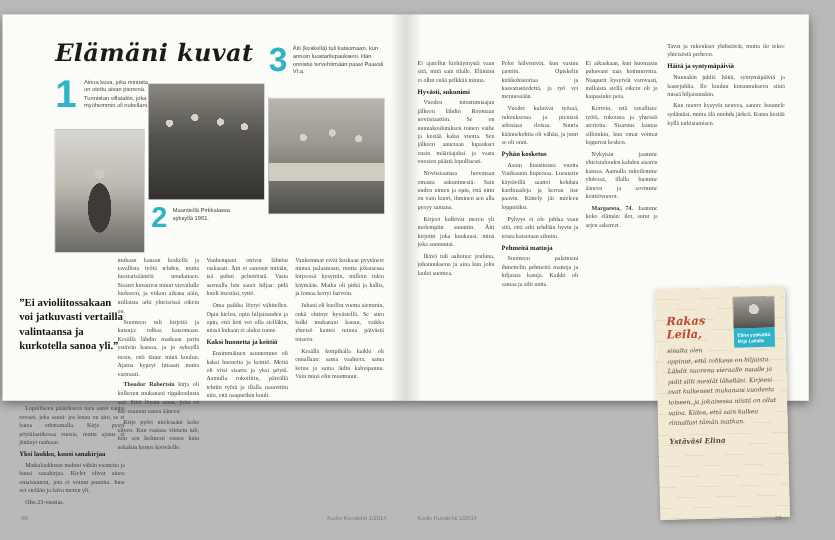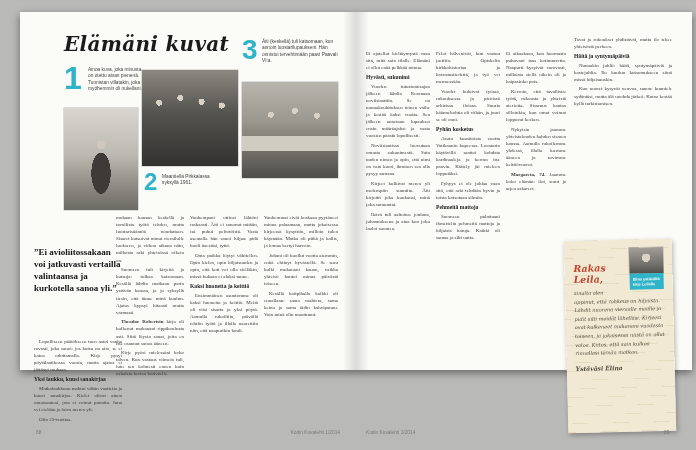--- a/index.html
+++ b/index.html
@@ -1,18 +1,18 @@
 <!DOCTYPE html>
 <html><head>
 <meta charset="utf-8">
 <style>
   html,body{margin:0;padding:0;}
   .canvas{position:relative;width:696px;height:450px;background:#b9b9b7;overflow:hidden;
           font-family:"Liberation Serif",serif;}
-  .spread{position:absolute;left:20px;top:12px;width:672px;height:358px;background:#fbfbf8;
+  .spread{position:absolute;left:2px;top:12px;width:672px;height:322px;background:#fbfbf8;
           box-shadow:0 3px 8px rgba(0,0,0,.45);}
   .gutter{position:absolute;left:50%;top:0;width:26px;height:100%;transform:translateX(-50%);
           background:linear-gradient(90deg,rgba(0,0,0,0) 0%,rgba(0,0,0,.13) 50%,rgba(0,0,0,0) 100%);}
   .abs{position:absolute;}
   .page-title{font-family:"DejaVu Serif",serif;font-style:italic;font-weight:bold;
               font-size:20px;color:#1b1b1b;letter-spacing:.3px;}
   .bignum{font-family:"Liberation Sans",sans-serif;font-weight:bold;color:#2fb3c8;line-height:1;}
   .cap{font-family:"Liberation Sans",sans-serif;font-size:4.8px;line-height:1.35;color:#444;}
   .photo{position:absolute;box-shadow:0 0 0 .5px rgba(0,0,0,.25);}
   .ph1{background:

